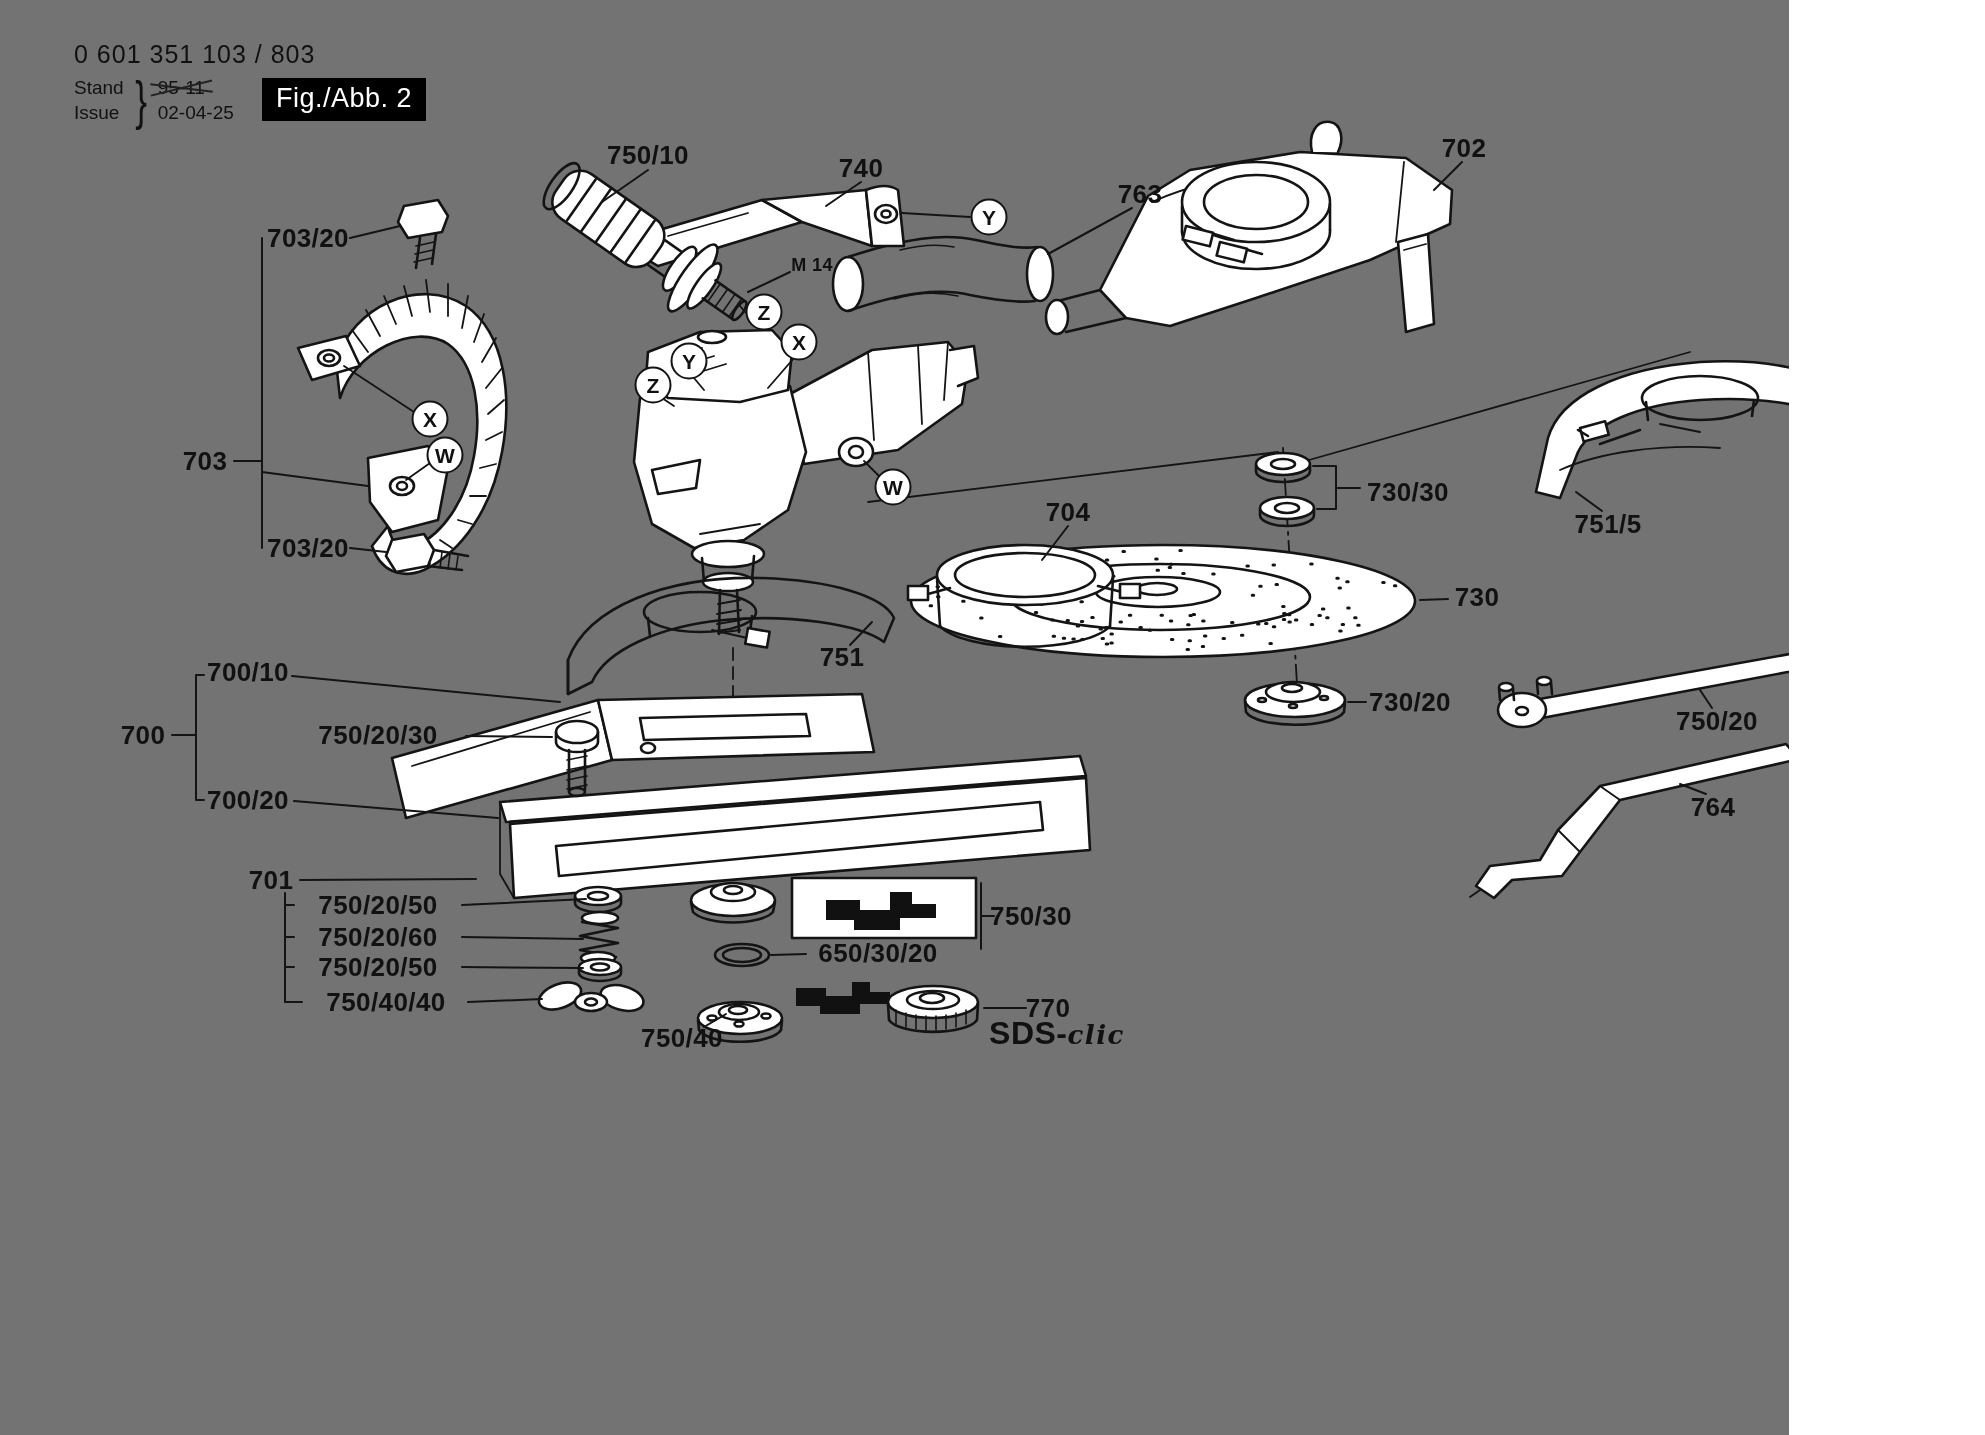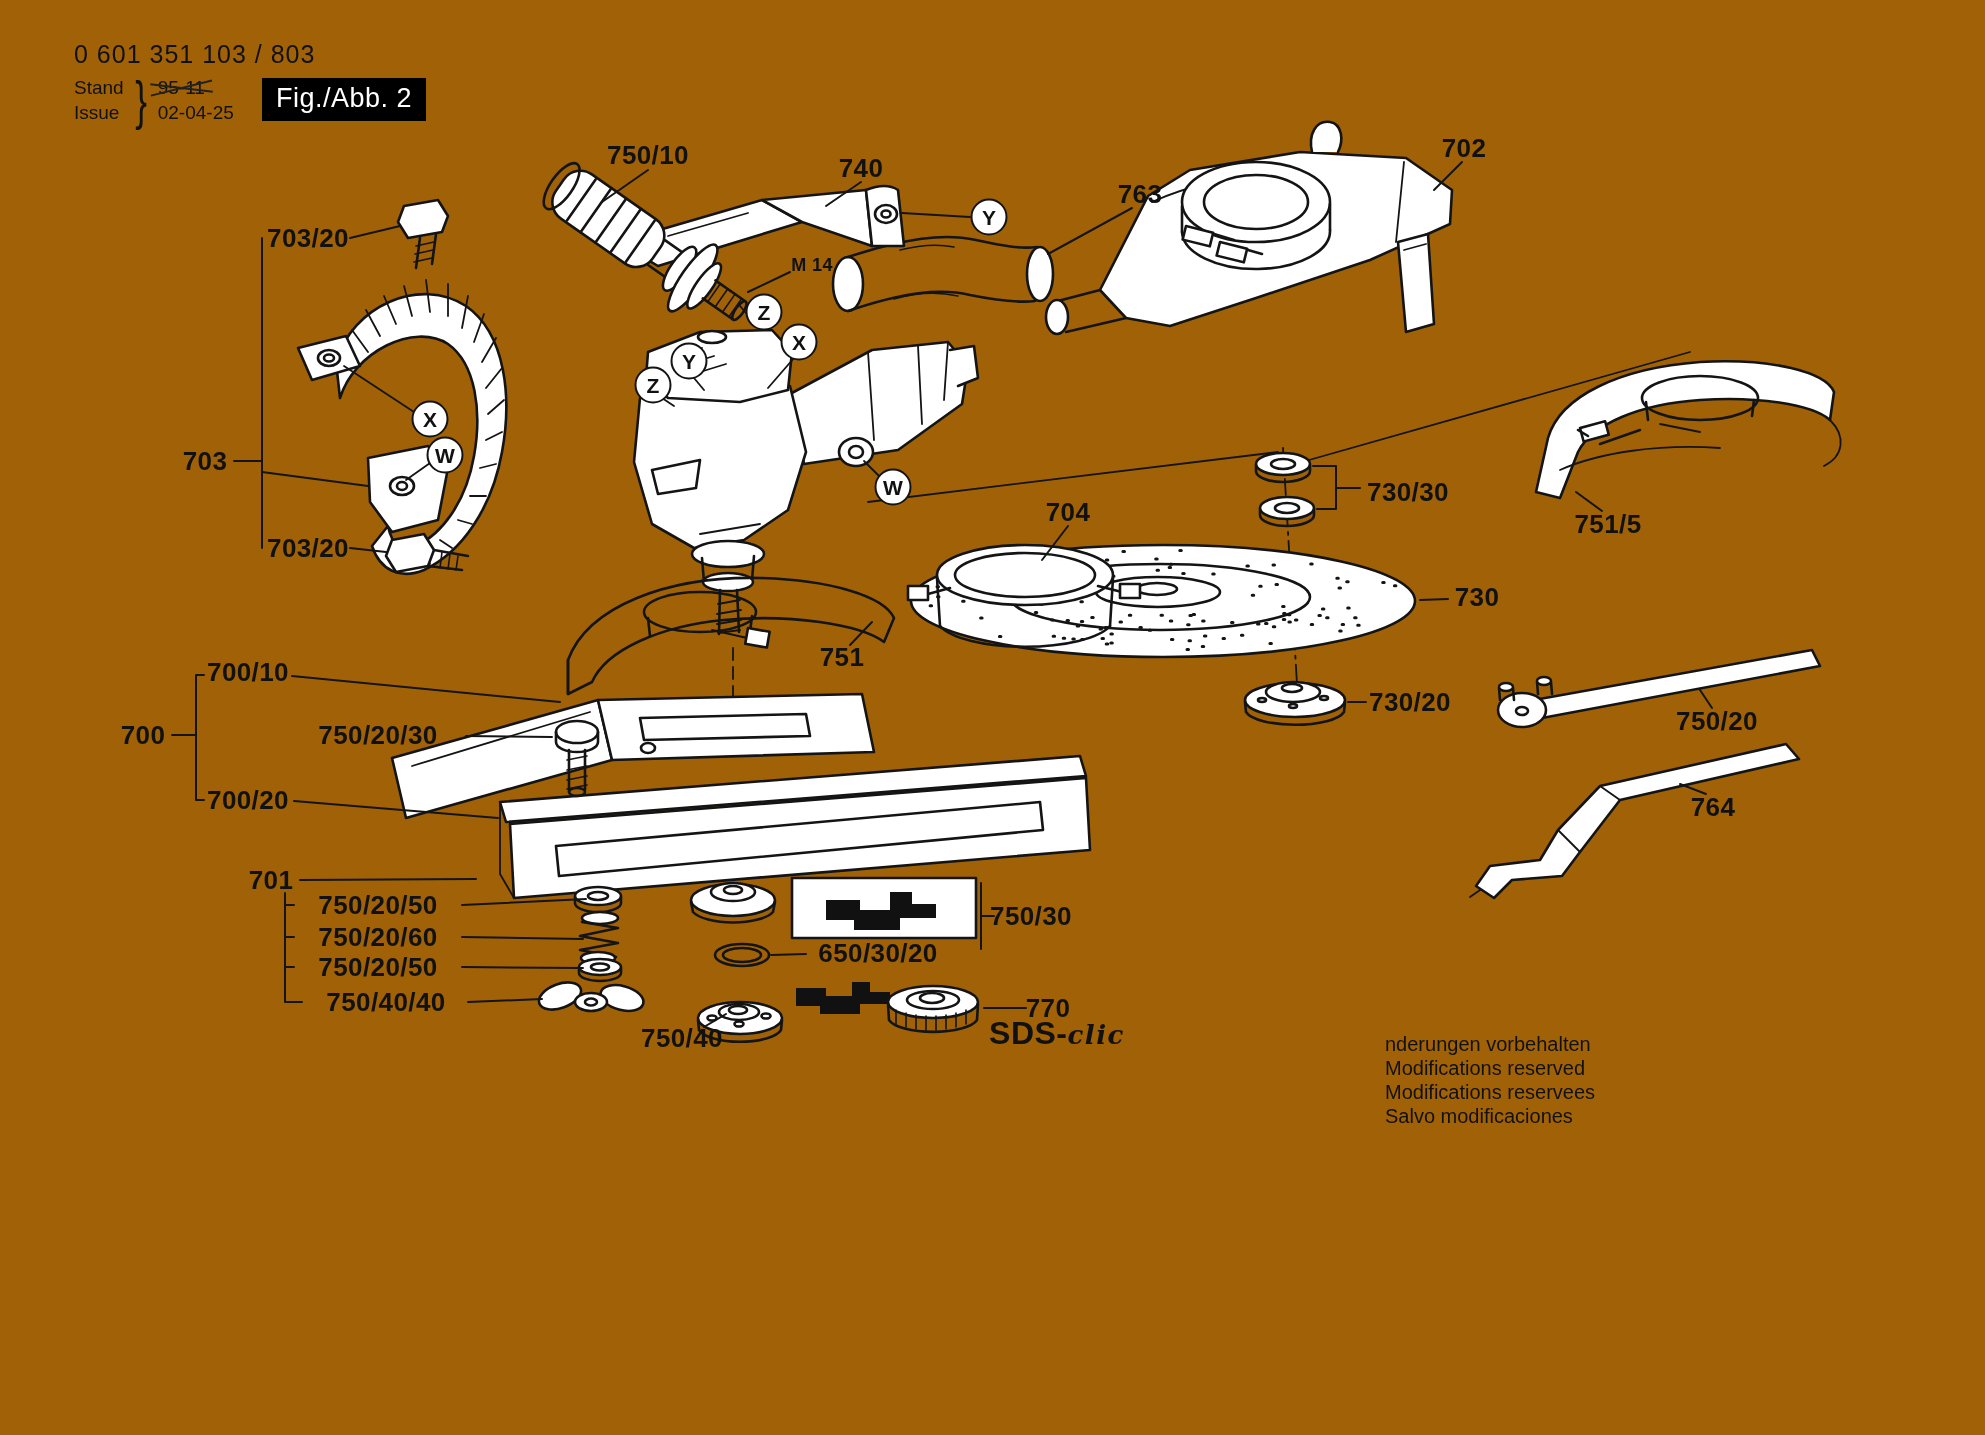--- a/index.html
+++ b/index.html
@@ -1,18 +1,18 @@
 <!DOCTYPE html>
 <html><head>
 <meta charset="utf-8">
 <style>
   * { box-sizing: border-box; }
   html,body { margin:0; padding:0; background:#fff; }
   body { font-family:"Liberation Sans", sans-serif; color:#111; }
-  .stage { position:relative; width:1985px; height:1435px; background:#a16207; overflow:hidden; }
+  .stage { position:relative; width:1789px; height:1435px; background:#737373; overflow:hidden; }
   svg.drawing { position:absolute; left:0; top:0; }
 
   .lbl { position:absolute; transform:translate(-50%,-50%); font-size:26px; font-weight:700;
          white-space:nowrap; letter-spacing:0.4px; }
   .lbl.small { font-size:18px; }
 
   .marker { position:absolute; width:37px; height:37px; border:2.5px solid #141414; border-radius:50%;
             background:#fff; display:flex; align-items:center; justify-content:center;
             font-size:21px; font-weight:700; transform:translate(-50%,-50%); }
 
@@ -400,20 +400,14 @@
 
   <div class="marker" style="left:989px;top:217px">Y</div>
   <div class="marker" style="left:764px;top:312px">Z</div>
   <div class="marker" style="left:799px;top:342px">X</div>
   <div class="marker" style="left:689px;top:361px">Y</div>
   <div class="marker" style="left:653px;top:385px">Z</div>
   <div class="marker" style="left:430px;top:419px">X</div>
   <div class="marker" style="left:445px;top:455px">W</div>
   <div class="marker" style="left:893px;top:487px">W</div>
 
-  <div class="footer">
-    <div>nderungen vorbehalten</div>
-    <div>Modifications reserved</div>
-    <div>Modifications reservees</div>
-    <div>Salvo modificaciones</div>
-  </div>
 
 </div>
 
 </body></html>

